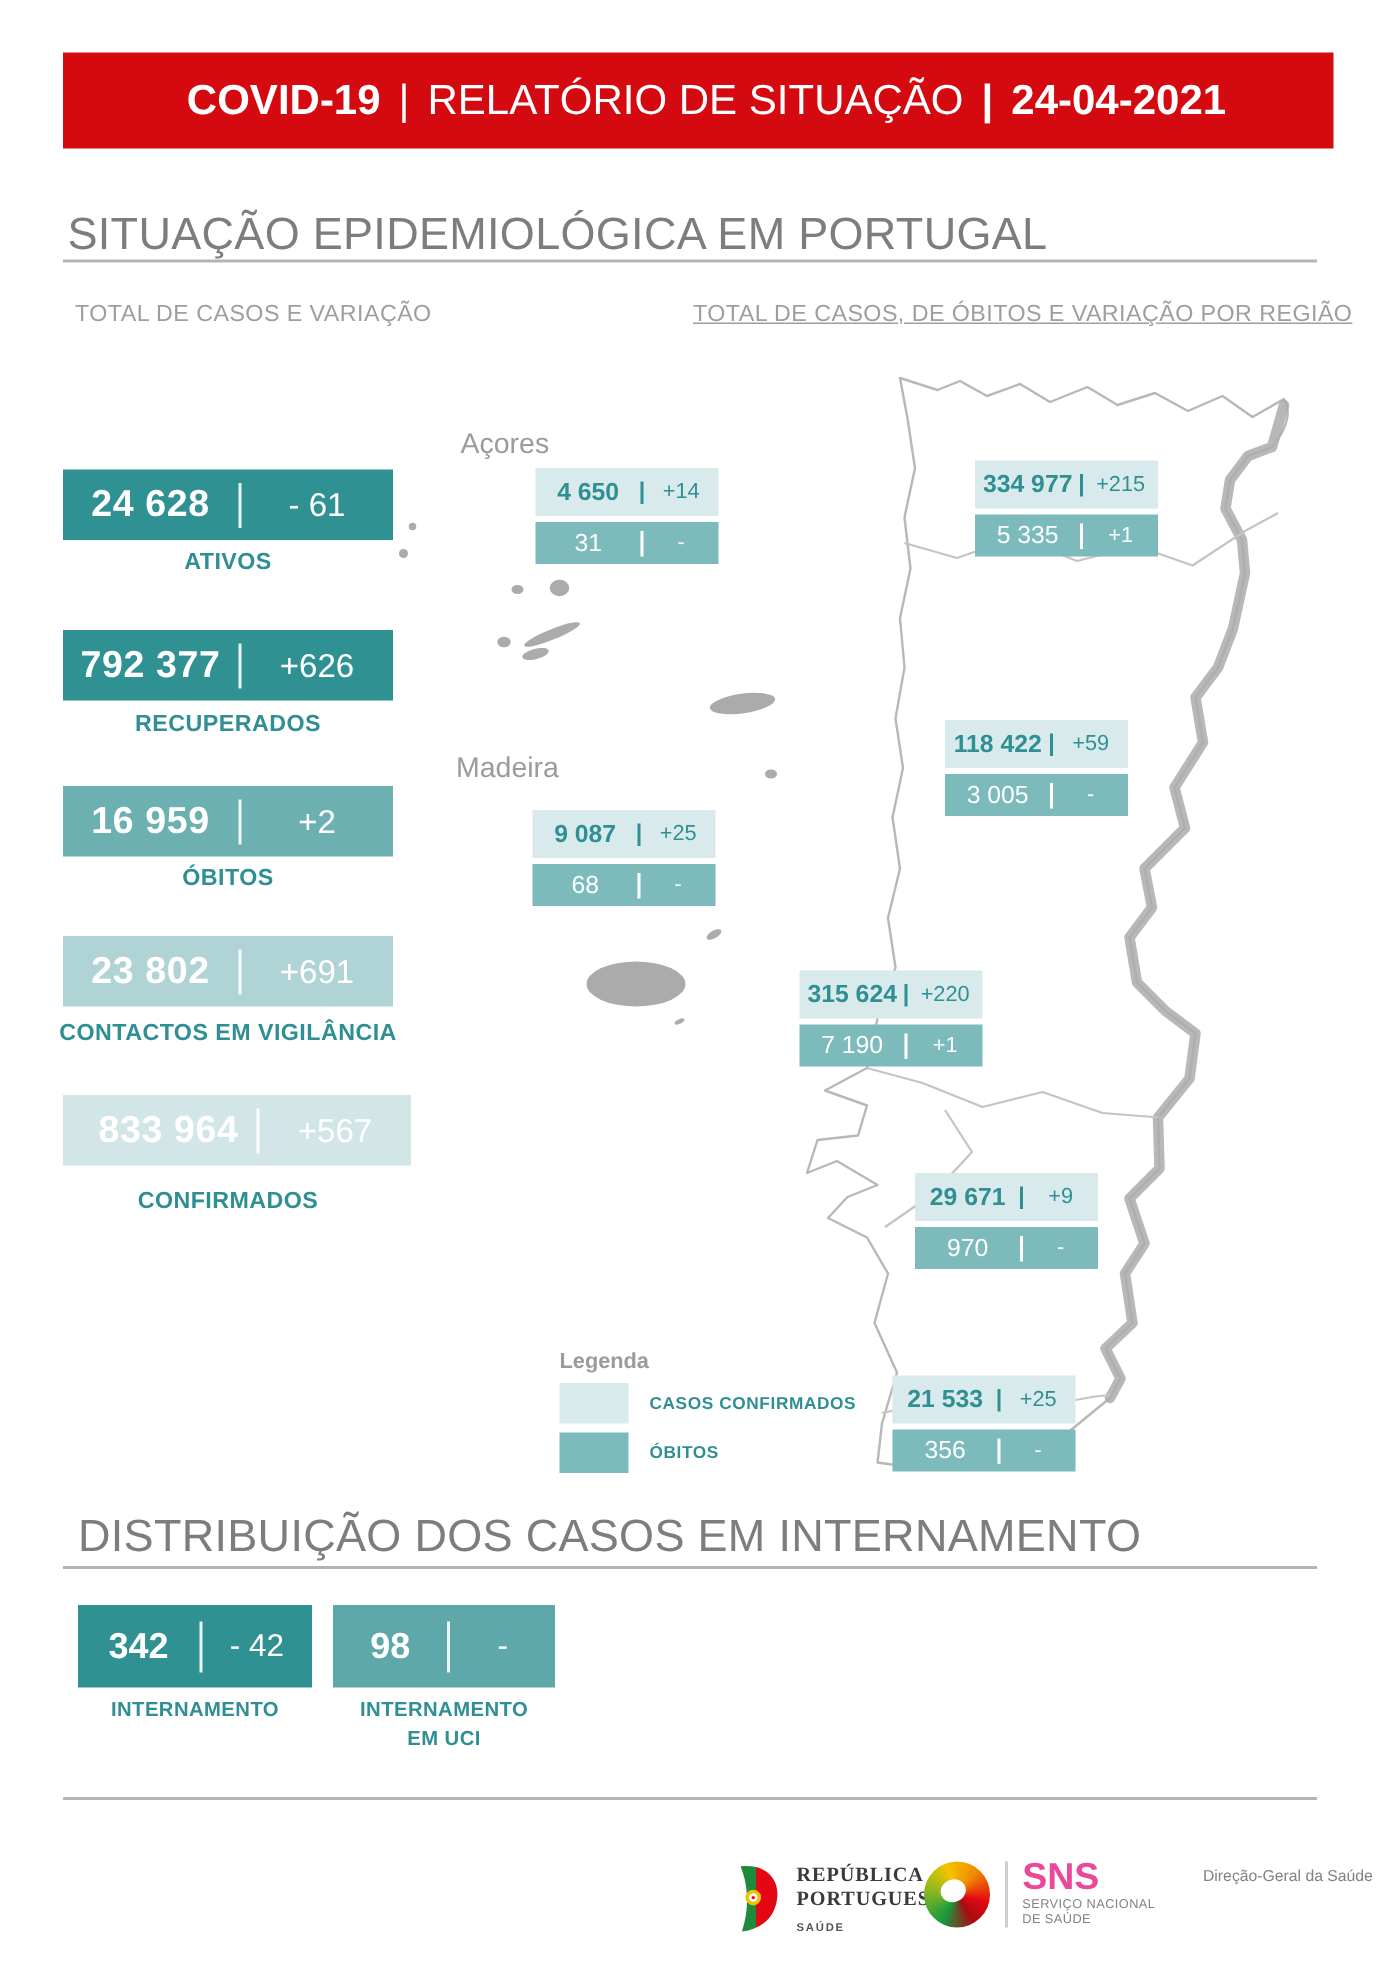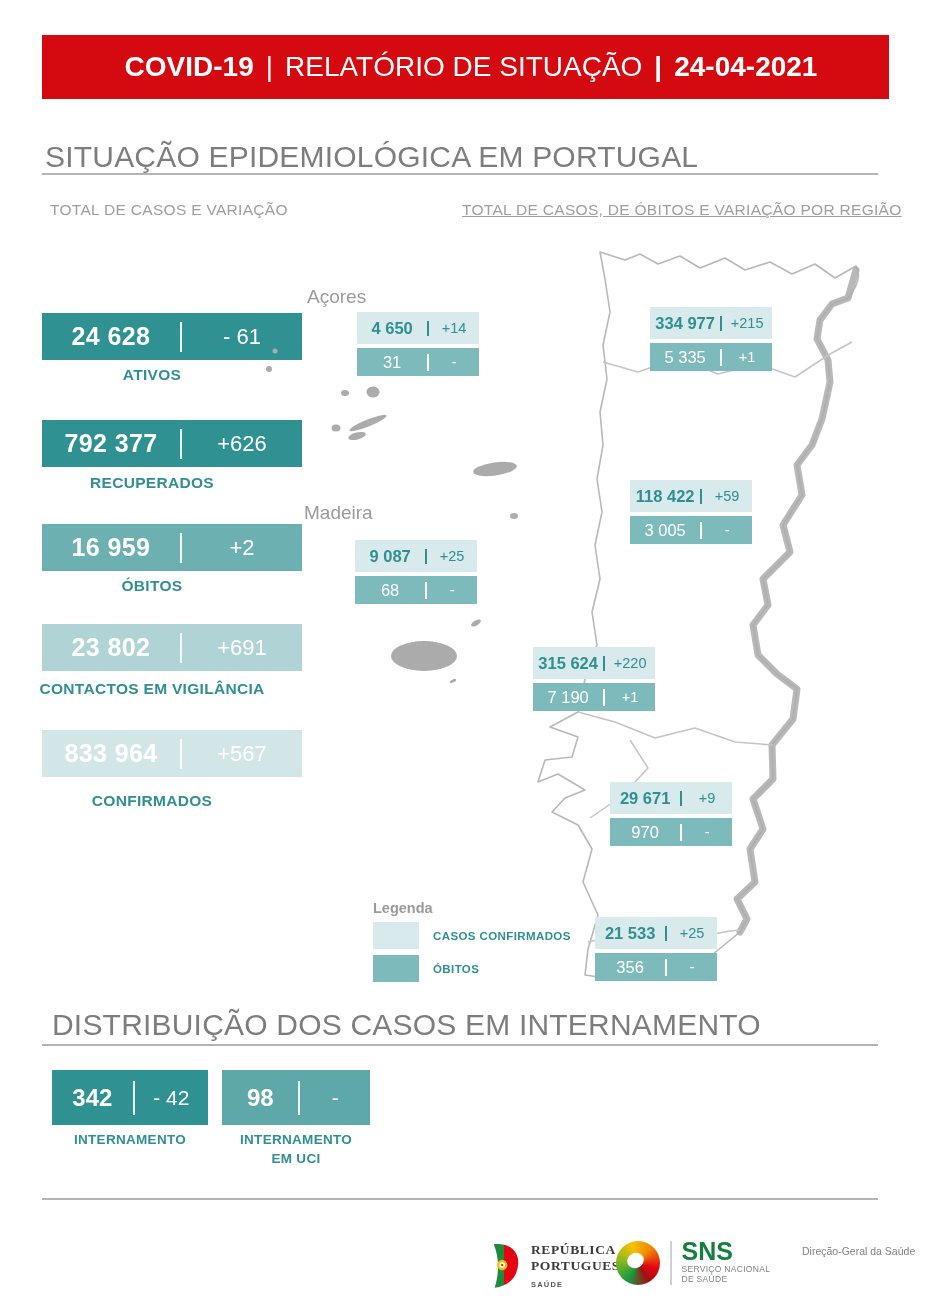--- a/index.html
+++ b/index.html
@@ -10,21 +10,21 @@
           color:#fff;display:flex;align-items:center;justify-content:center;font-size:28px;padding-left:11px;}
   .banner span{margin:0 6px;white-space:nowrap;}
   .w700{font-weight:700;} .w400{font-weight:400;}
 
   
   .sec-title{position:absolute;color:#7d7d7d;font-size:30px;letter-spacing:0.2px;}
   .rule{position:absolute;background:#b4b4b4;height:2px;}
   .col-header{position:absolute;color:#9e9e9e;font-size:15.5px;letter-spacing:0.3px;white-space:nowrap;}
 
   
-  .nbox{position:absolute;left:42px;width:260px;height:47px;display:flex;align-items:center;color:#fff;}
+  .nbox{position:absolute;left:42px;width:220px;height:47px;display:flex;align-items:center;color:#fff;}
   .nv{flex:1.15;text-align:center;font-size:25px;font-weight:700;letter-spacing:0.4px;white-space:nowrap;}
   .nd{width:2px;height:30px;background:rgba(255,255,255,0.9);}
   .nvar{flex:1;text-align:center;font-size:22px;font-weight:400;white-space:nowrap;}
   .c1,.c2{background:#2f9192;} .c3{background:#6db0b1;} .c4{background:#b0d4d6;} .c5{background:#d2e6e7;}
   .nlabel{position:absolute;left:38px;width:228px;text-align:center;color:#2f8f92;font-weight:700;
           font-size:15.5px;letter-spacing:0.3px;white-space:nowrap;}
 
   
   .mapsvg{position:absolute;left:240px;top:240px;width:660px;height:760px;}
 
@@ -79,21 +79,21 @@
   .rp-l1,.rp-l2{font-family:"Liberation Serif",serif;font-weight:700;color:#3a3a3a;font-size:13.5px;
                 letter-spacing:0.6px;line-height:1.15;}
   .rp-sub{margin-top:7px;font-size:7.5px;font-weight:700;color:#555;letter-spacing:1.2px;}
 
   .logo-sns{position:absolute;left:616px;top:1240px;display:flex;align-items:center;}
   .sns-circle{width:44px;height:44px;border-radius:50%;position:relative;
               background:conic-gradient(from 210deg,#169b3f 0deg,#8db81e 70deg,#f4c300 130deg,#f18a00 190deg,#e30613 255deg,#a50d12 300deg,#169b3f 360deg);}
   .sns-circle::after{content:"";position:absolute;left:11px;top:12px;width:17px;height:15px;
                      border-radius:50%;background:#fff;transform:rotate(-20deg);}
   .sns-div{width:1.5px;height:44px;background:#cfcfcf;margin:0 10px;}
-  .sns-title{font-size:25px;font-weight:700;color:#15803d;line-height:0.95;}
+  .sns-title{font-size:25px;font-weight:700;color:#ec4899;line-height:0.95;}
   .sns-sub{font-size:8.5px;color:#808285;letter-spacing:0.3px;line-height:1.25;}
 
   .logo-dgs{position:absolute;left:758px;top:1243px;}
   .dgs-row{display:flex;align-items:center;}
   .dgs-title{font-size:28px;font-weight:700;color:#58595b;line-height:0.9;margin-left:8px;}
   .dgs-since{margin-left:7px;padding-left:7px;border-left:1.5px solid #cfcfcf;color:#b5121b;
              font-size:8px;font-weight:700;line-height:1.3;}
   .dgs-sub{margin-left:44px;margin-top:2px;font-size:10.5px;color:#808285;}
 </style>
 </head>
@@ -136,21 +136,21 @@
   </div>
   <div class="nlabel" style="top:577px;">ÓBITOS</div>
 
   <div class="nbox c4" style="top:624px;">
     <span class="nv">23 802</span>
     <span class="nd"></span>
     <span class="nvar">+691</span>
   </div>
   <div class="nlabel" style="top:680px;">CONTACTOS EM VIGILÂNCIA</div>
 
-  <div class="nbox c5" style="top:730px;">
+  <div class="nbox c5" style="top:730px;padding-left:12px;">
     <span class="nv">833 964</span>
     <span class="nd"></span>
     <span class="nvar">+567</span>
   </div>
   <div class="nlabel" style="top:792px;">CONFIRMADOS</div>
 
   <svg class="mapsvg" viewBox="0 0 660 760">
 
     <path fill="#ffffff" stroke="#b8b8b8" stroke-width="1.6" stroke-linejoin="round" d="M360,12 L385,20 L400,14 L418,24 L440,16 L460,28 L485,18 L505,30 L530,22 L552,34 L575,24 L595,38 L616,26
          C622,36 616,48 608,58 L592,64 L580,80 L577,99 L588,120 L590,142 L582,179 L572,205

